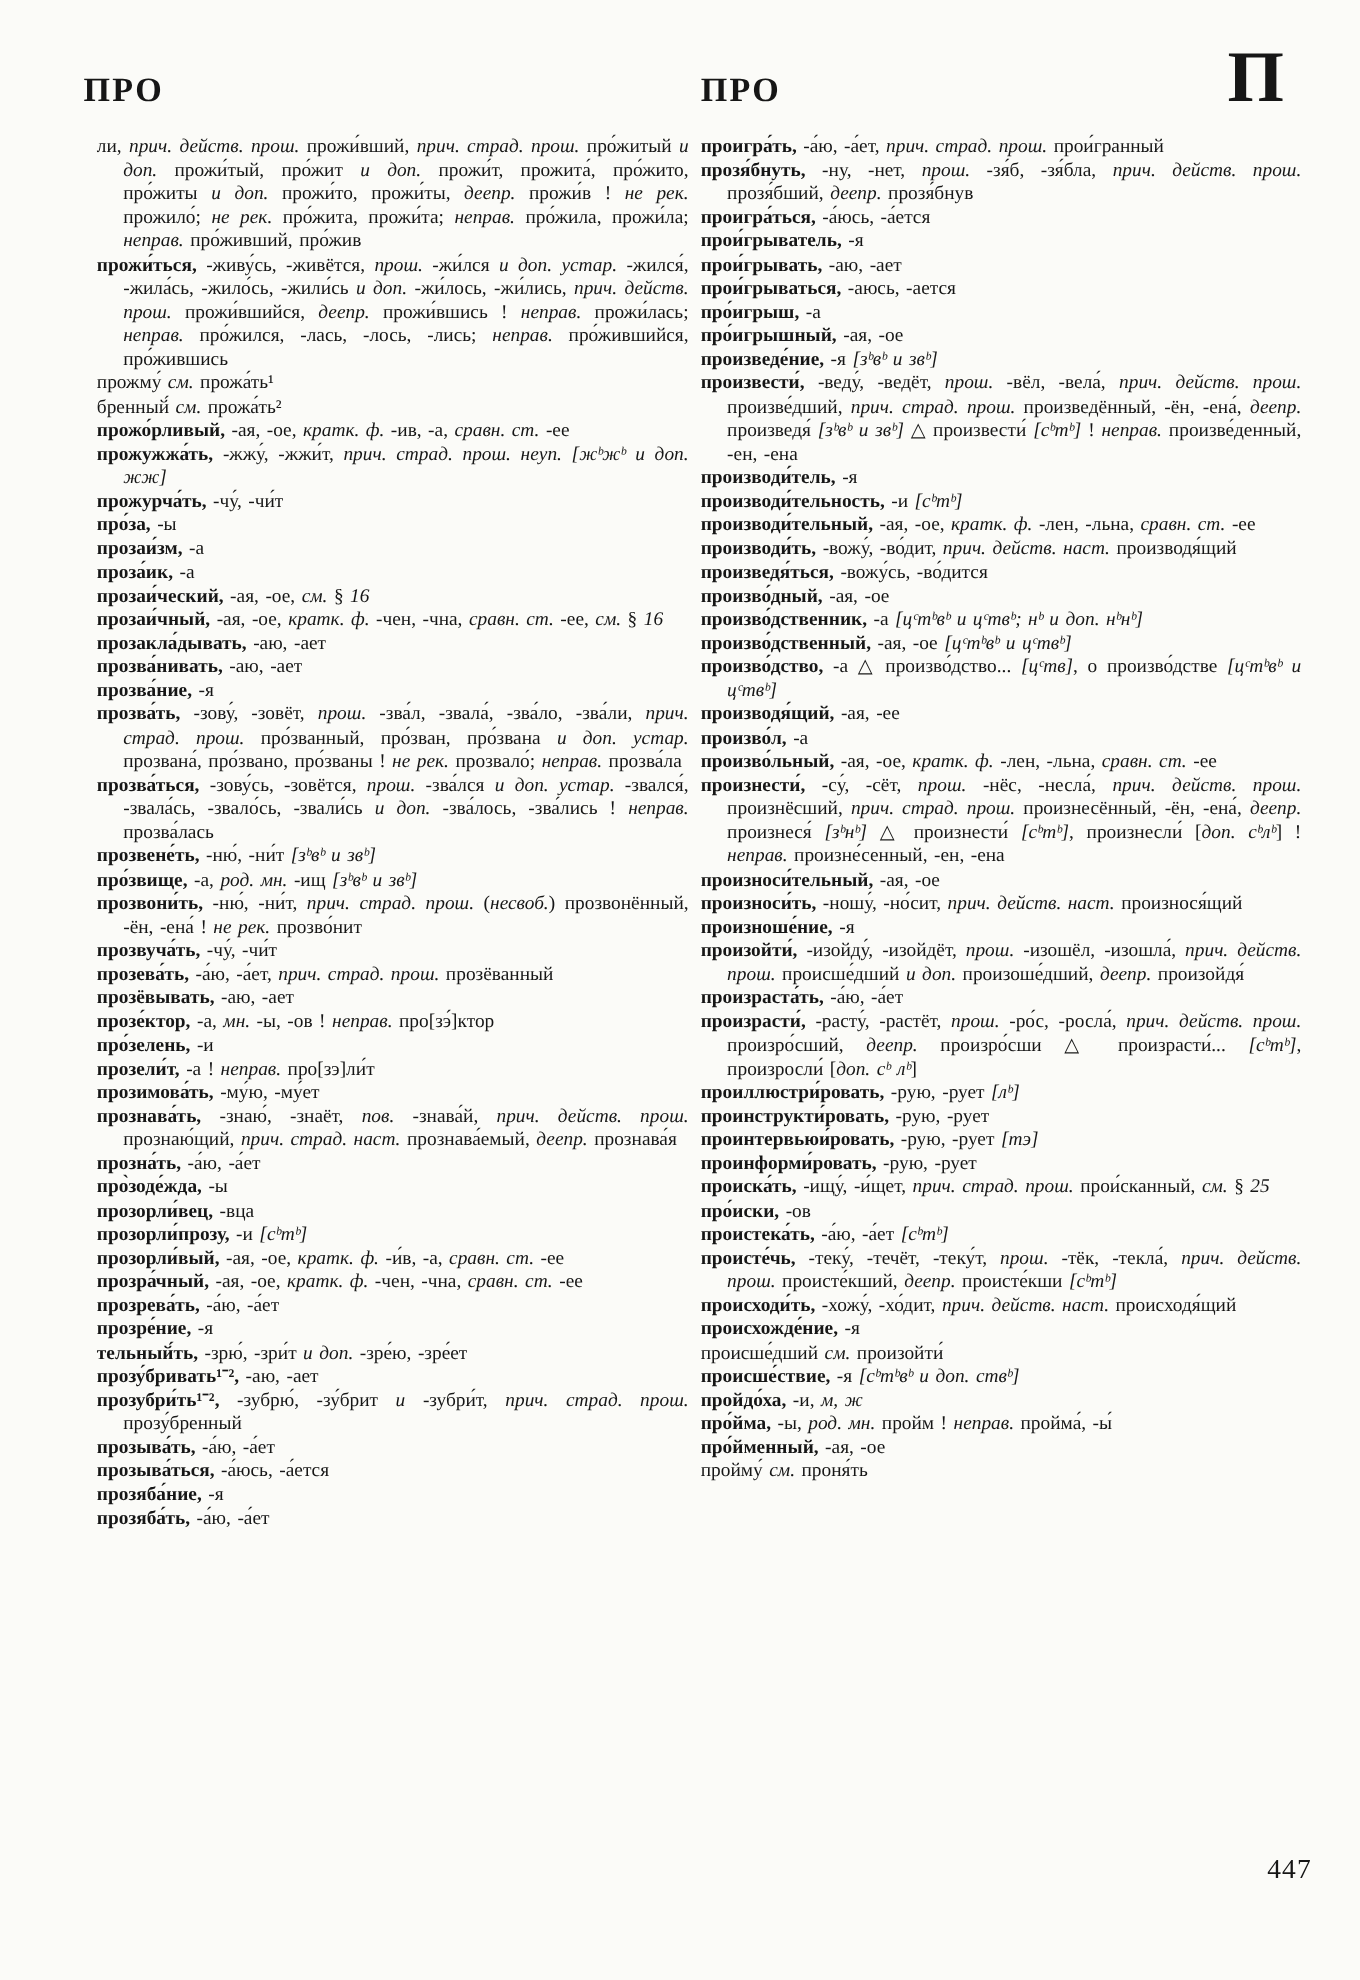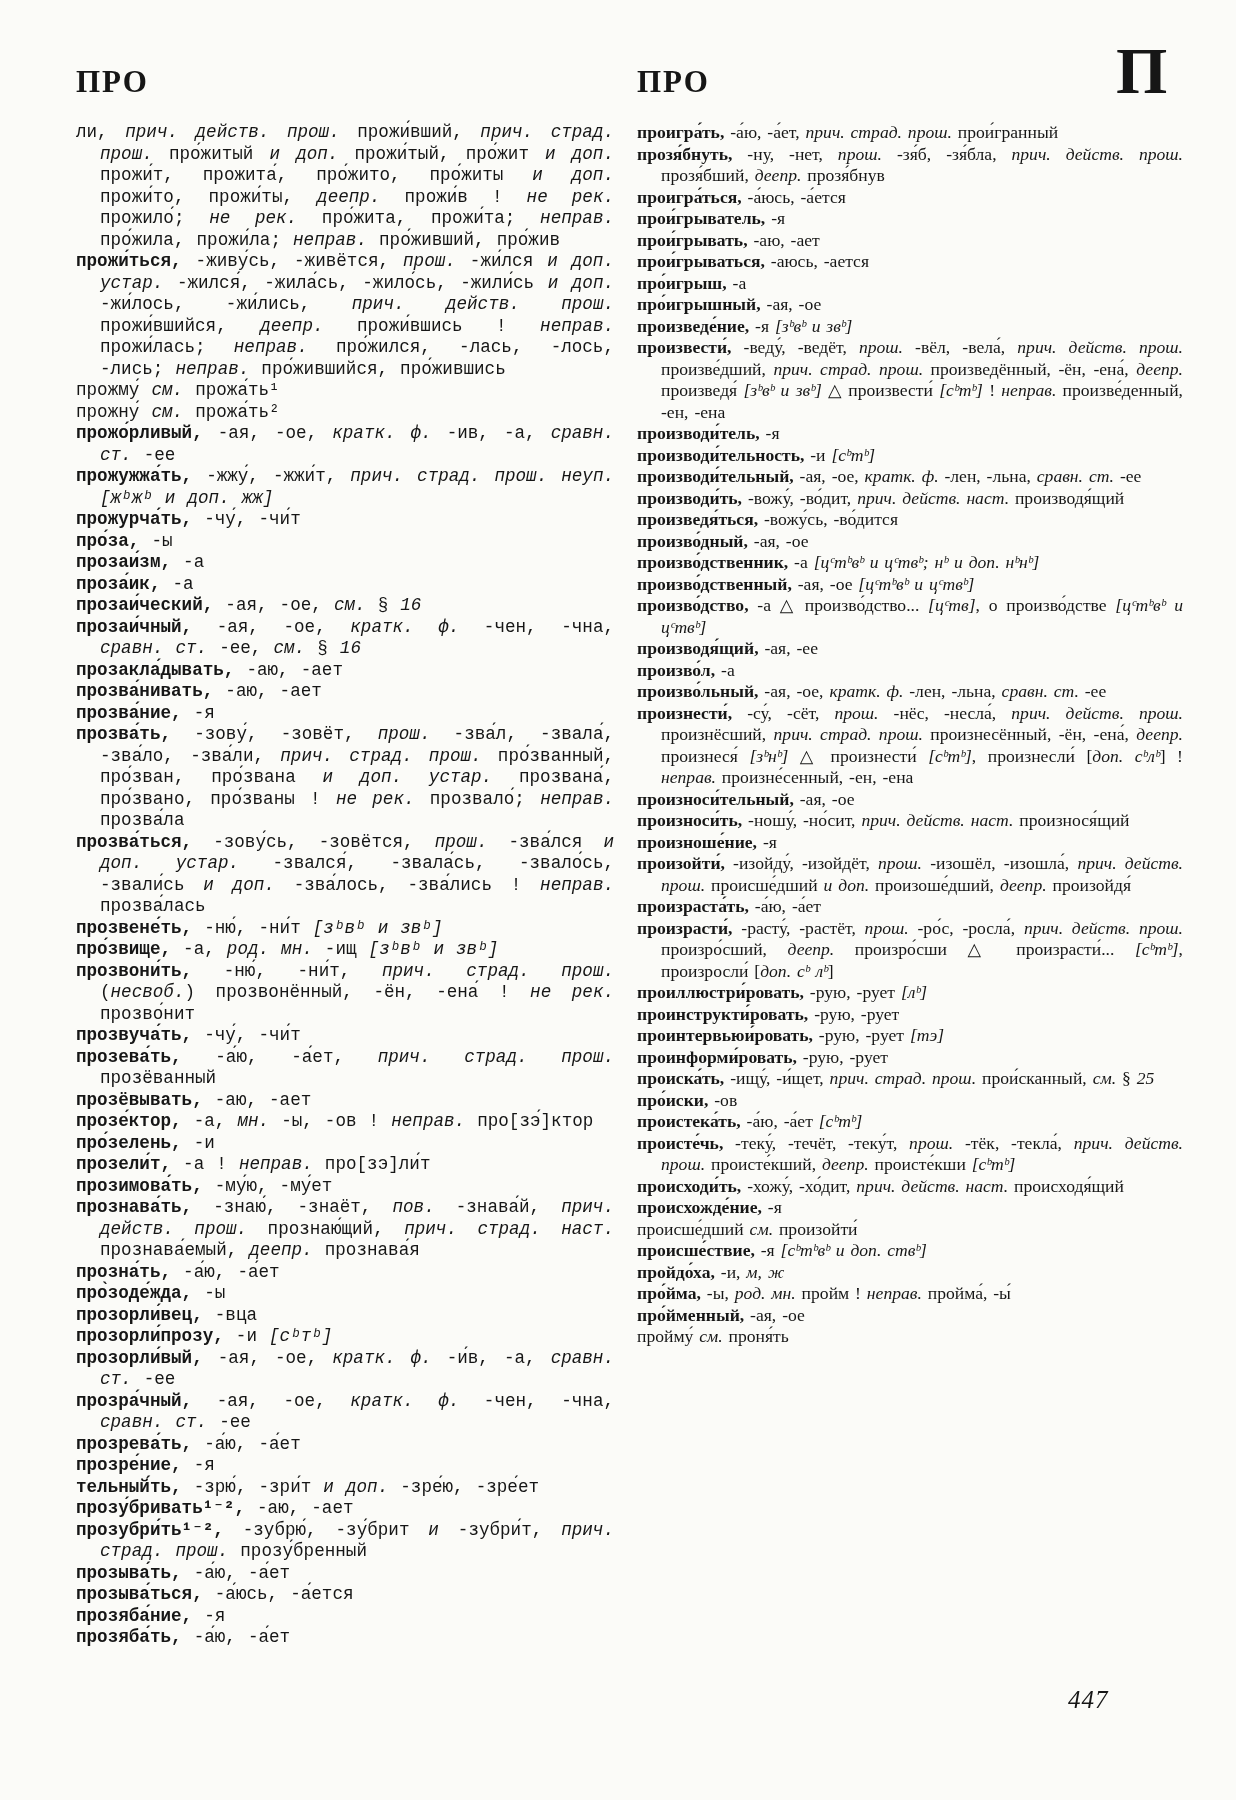--- a/index.html
+++ b/index.html
@@ -20,48 +20,48 @@
   .running-head.right{left:637px;}
   .corner-letter{
     position:absolute;top:38px;left:1116px;
     font-size:66px;font-weight:700;line-height:1;
   }
   .col{
     position:absolute;top:122px;
     font-size:17.6px;line-height:21.5px;
     text-align:justify;
   }
-  .col.left{left:76px;width:538px;font-family:Liberation Mono, monospace;}
+  .col.left{left:88px;width:538px;}
   .col.right{left:637px;width:546px;}
   p.entry{
     margin:0;
     padding-left:24px;
     text-indent:-24px;
     word-spacing:1.5px;
   }
   .hw{font-weight:700;}
   .it{font-style:italic;}
   .page-number{
-    position:absolute;top:1686px;left:1068px;
-    font-size:25px;letter-spacing:1px;font-style:italic;
+    position:absolute;top:1686px;left:1152px;
+    font-size:25px;letter-spacing:1px;
   }
 </style>
 </head>
 <body>
 
 <div class="page">
   <div class="running-head left">ПРО</div>
   <div class="running-head right">ПРО</div>
   <div class="corner-letter">П</div>
 
   <div class="col left">
       <p class="entry"><span class="">ли, </span><span class="it">прич. действ. прош.</span><span class=""> прожи́вший, </span><span class="it">прич. страд. прош.</span><span class=""> про́житый </span><span class="it">и доп.</span><span class=""> прожи́тый, про́жит </span><span class="it">и доп.</span><span class=""> прожи́т, прожита́, про́жито, про́житы </span><span class="it">и доп.</span><span class=""> прожи́то, прожи́ты, </span><span class="it">деепр.</span><span class=""> прожи́в ! </span><span class="it">не рек.</span><span class=""> прожило́; </span><span class="it">не рек.</span><span class=""> про́жита, прожи́та; </span><span class="it">неправ.</span><span class=""> про́жила, прожи́ла; </span><span class="it">неправ.</span><span class=""> про́живший, про́жив</span></p>
       <p class="entry"><span class="hw">прожи́ться,</span><span class=""> -живу́сь, -живётся, </span><span class="it">прош.</span><span class=""> -жи́лся </span><span class="it">и доп. устар.</span><span class=""> -жился́, -жила́сь, -жило́сь, -жили́сь </span><span class="it">и доп.</span><span class=""> -жи́лось, -жи́лись, </span><span class="it">прич. действ. прош.</span><span class=""> прожи́вшийся, </span><span class="it">деепр.</span><span class=""> прожи́вшись ! </span><span class="it">неправ.</span><span class=""> прожи́лась; </span><span class="it">неправ.</span><span class=""> про́жился, -лась, -лось, -лись; </span><span class="it">неправ.</span><span class=""> про́жившийся, про́жившись</span></p>
       <p class="entry"><span class="">прожму́ </span><span class="it">см.</span><span class=""> прожа́ть¹</span></p>
-      <p class="entry"><span class="">прожну́ </span><span class="it">см.</span><span class=""> прожа́ть²</span></p>
+      <p class="entry"><span class="">бренный́ </span><span class="it">см.</span><span class=""> прожа́ть²</span></p>
       <p class="entry"><span class="hw">прожо́рливый,</span><span class=""> -ая, -ое, </span><span class="it">кратк. ф.</span><span class=""> -ив, -а, </span><span class="it">сравн. ст.</span><span class=""> -ее</span></p>
       <p class="entry"><span class="hw">прожужжа́ть,</span><span class=""> -жжу́, -жжи́т, </span><span class="it">прич. страд. прош. неуп.</span><span class=""> </span><span class="it">[жᵇжᵇ и доп. жж]</span></p>
       <p class="entry"><span class="hw">прожурча́ть,</span><span class=""> -чу́, -чи́т</span></p>
       <p class="entry"><span class="hw">про́за,</span><span class=""> -ы</span></p>
       <p class="entry"><span class="hw">прозаи́зм,</span><span class=""> -а</span></p>
       <p class="entry"><span class="hw">проза́ик,</span><span class=""> -а</span></p>
       <p class="entry"><span class="hw">прозаи́ческий,</span><span class=""> -ая, -ое, </span><span class="it">см.</span><span class=""> § </span><span class="it">16</span></p>
       <p class="entry"><span class="hw">прозаи́чный,</span><span class=""> -ая, -ое, </span><span class="it">кратк. ф.</span><span class=""> -чен, -чна, </span><span class="it">сравн. ст.</span><span class=""> -ее, </span><span class="it">см.</span><span class=""> § </span><span class="it">16</span></p>
       <p class="entry"><span class="hw">прозакла́дывать,</span><span class=""> -аю, -ает</span></p>
       <p class="entry"><span class="hw">прозва́нивать,</span><span class=""> -аю, -ает</span></p>

